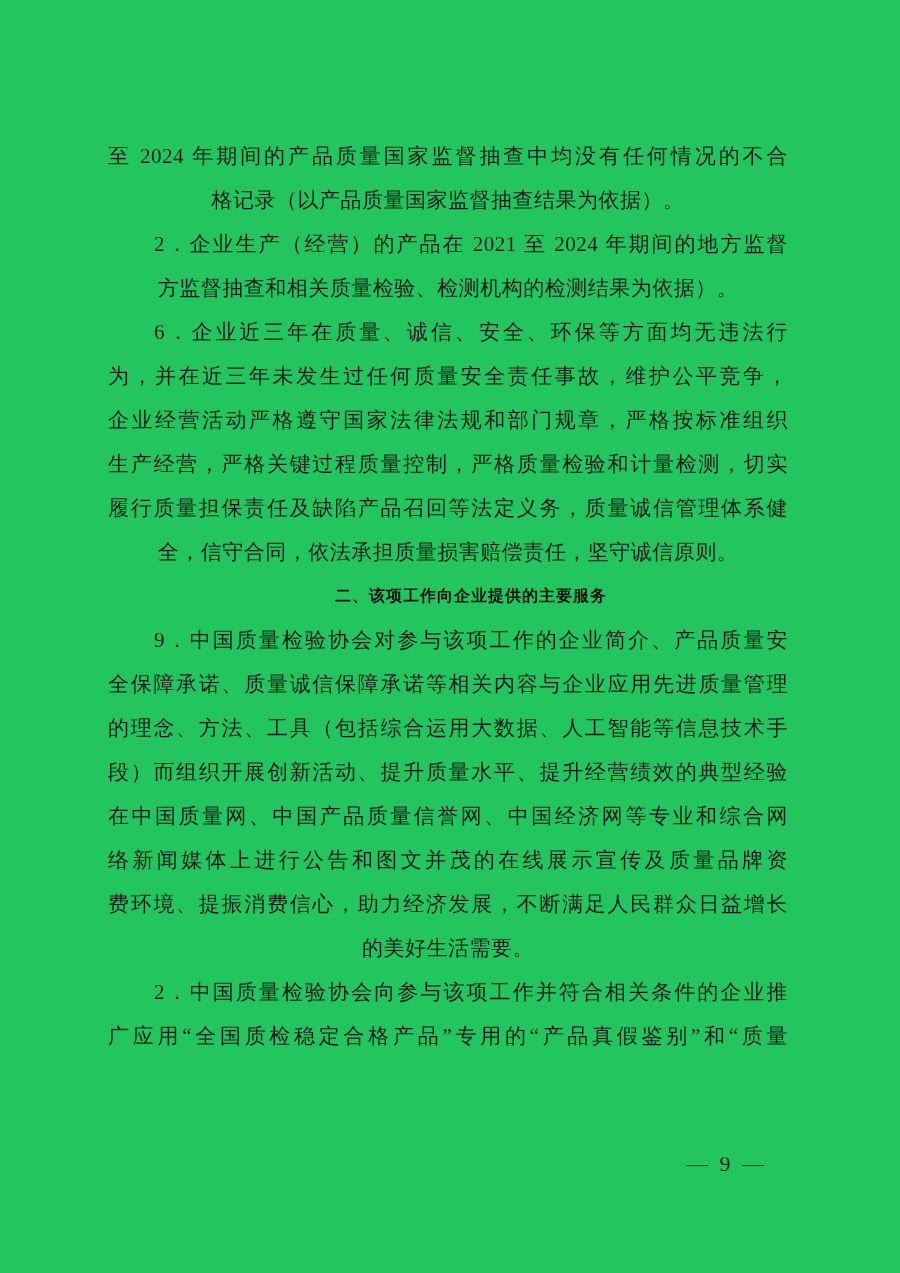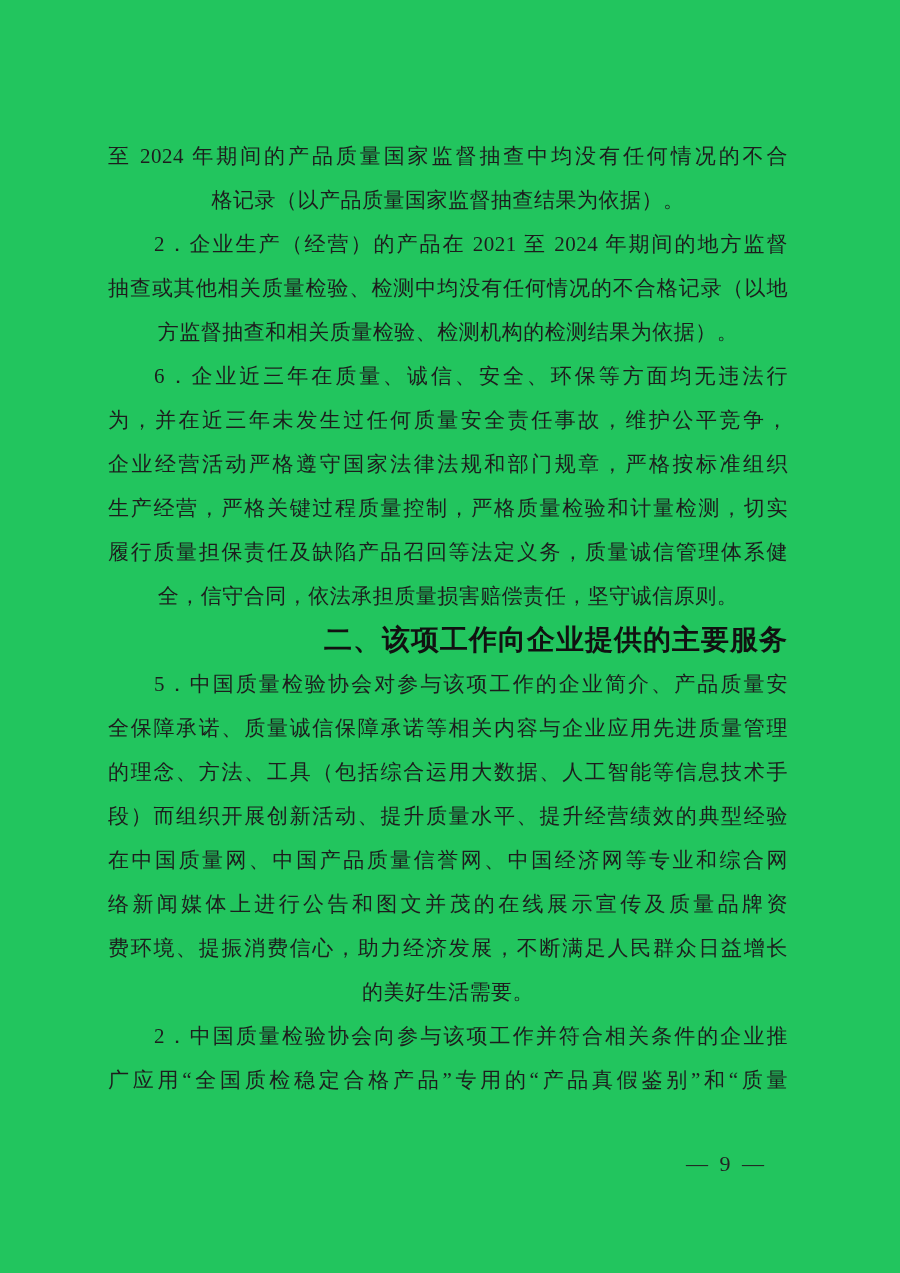--- a/index.html
+++ b/index.html
@@ -37,24 +37,24 @@
     text-align-last: justify;
   }
   
   .line.indent {
     padding-left: 46px;
   }
   
   .line.heading {
     font-family: "Liberation Sans", "DejaVu Sans", sans-serif;
     font-weight: 700;
-    font-size: 28px;
+    font-size: 16px;
     color: #111111;
     letter-spacing: 1px;
-    text-align: right;
+    text-align: center;
     text-align-last: auto;
   }
   .page-number {
     position: absolute;
     top: 1150px;
     right: 133px;
     font-size: 22px;
     line-height: 28px;
     letter-spacing: 3px;
     color: #222222;
@@ -62,30 +62,29 @@
   }
 </style>
 </head>
 <body>
 
 <div class="page">
   <div class="text-block">
     <div class="line fill">至 2024 年期间的产品质量国家监督抽查中均没有任何情况的不合</div>
     <div class="line">格记录（以产品质量国家监督抽查结果为依据）。</div>
     <div class="line indent fill">2．企业生产（经营）的产品在 2021 至 2024 年期间的地方监督</div>
-    <div class="line fill">抽查或其他相关质量检验、检测中均没有任何情况的不合格记录（以地</div>
     <div class="line">方监督抽查和相关质量检验、检测机构的检测结果为依据）。</div>
     <div class="line indent fill">6．企业近三年在质量、诚信、安全、环保等方面均无违法行</div>
     <div class="line fill">为，并在近三年未发生过任何质量安全责任事故，维护公平竞争，</div>
     <div class="line fill">企业经营活动严格遵守国家法律法规和部门规章，严格按标准组织</div>
     <div class="line fill">生产经营，严格关键过程质量控制，严格质量检验和计量检测，切实</div>
     <div class="line fill">履行质量担保责任及缺陷产品召回等法定义务，质量诚信管理体系健</div>
     <div class="line">全，信守合同，依法承担质量损害赔偿责任，坚守诚信原则。</div>
     <div class="line indent heading">二、该项工作向企业提供的主要服务</div>
-    <div class="line indent fill">5．中国质量检验协会对参与该项工作的企业简介、产品质量安</div>
+    <div class="line indent fill">9．中国质量检验协会对参与该项工作的企业简介、产品质量安</div>
     <div class="line fill">全保障承诺、质量诚信保障承诺等相关内容与企业应用先进质量管理</div>
     <div class="line fill">的理念、方法、工具（包括综合运用大数据、人工智能等信息技术手</div>
     <div class="line fill">段）而组织开展创新活动、提升质量水平、提升经营绩效的典型经验</div>
     <div class="line fill">在中国质量网、中国产品质量信誉网、中国经济网等专业和综合网</div>
     <div class="line fill">络新闻媒体上进行公告和图文并茂的在线展示宣传及质量品牌资</div>
     <div class="line fill">费环境、提振消费信心，助力经济发展，不断满足人民群众日益增长</div>
     <div class="line">的美好生活需要。</div>
     <div class="line indent fill">2．中国质量检验协会向参与该项工作并符合相关条件的企业推</div>
     <div class="line fill">广应用“全国质检稳定合格产品”专用的“产品真假鉴别”和“质量</div>
   </div>

